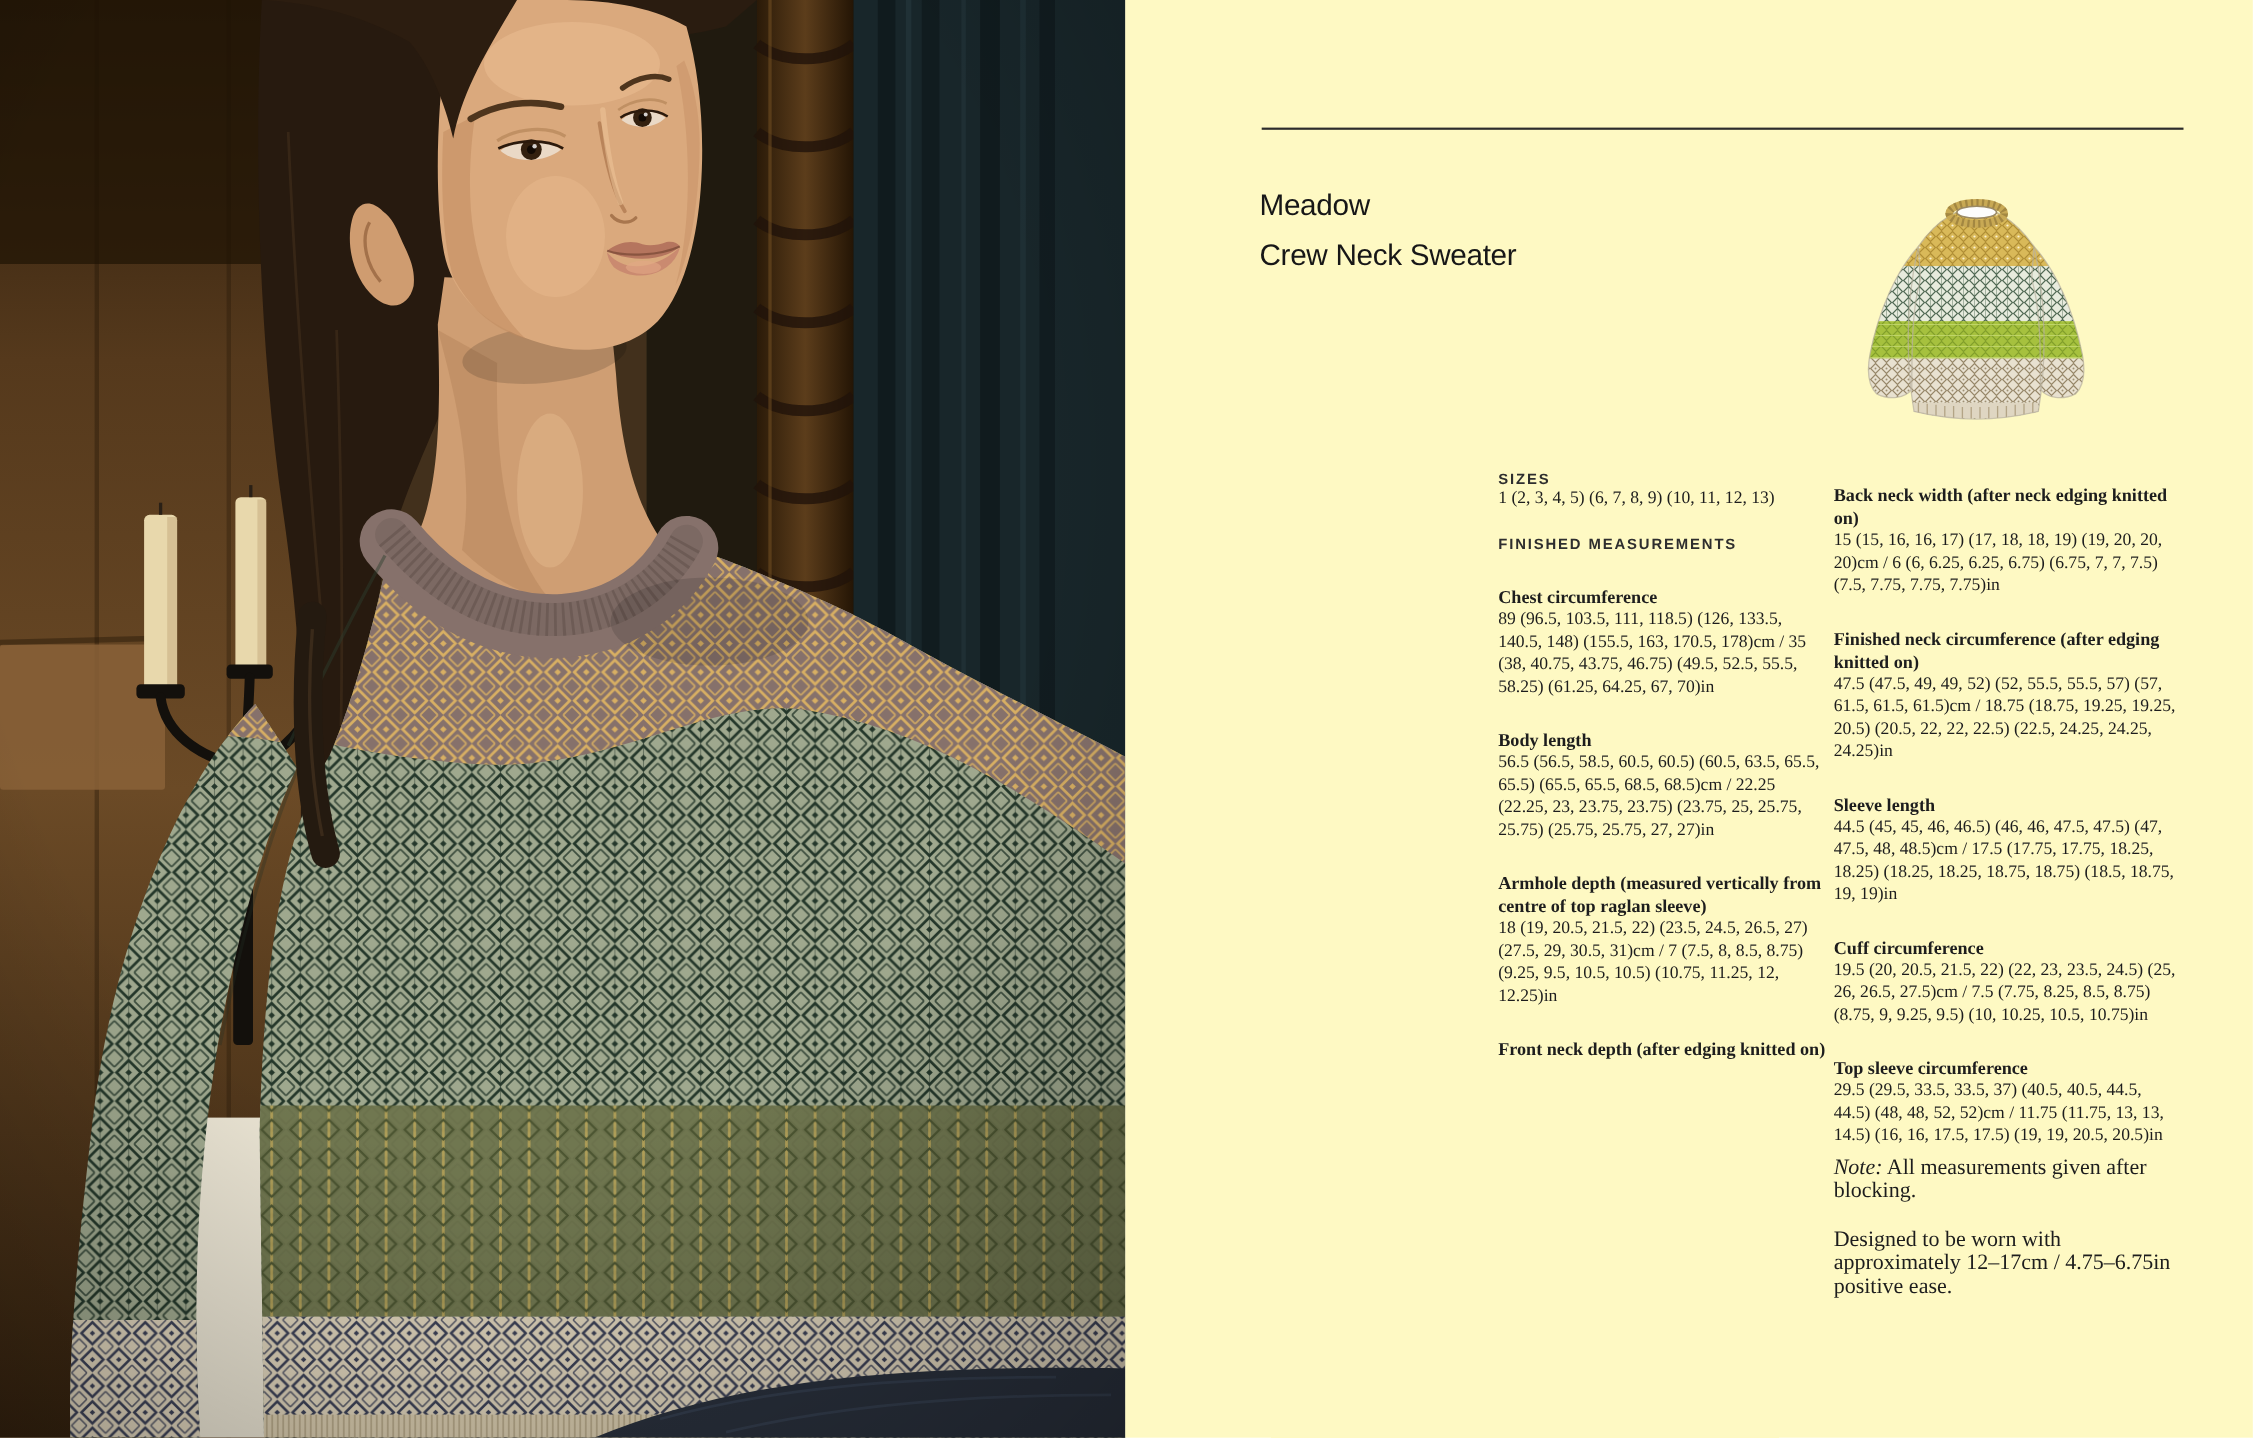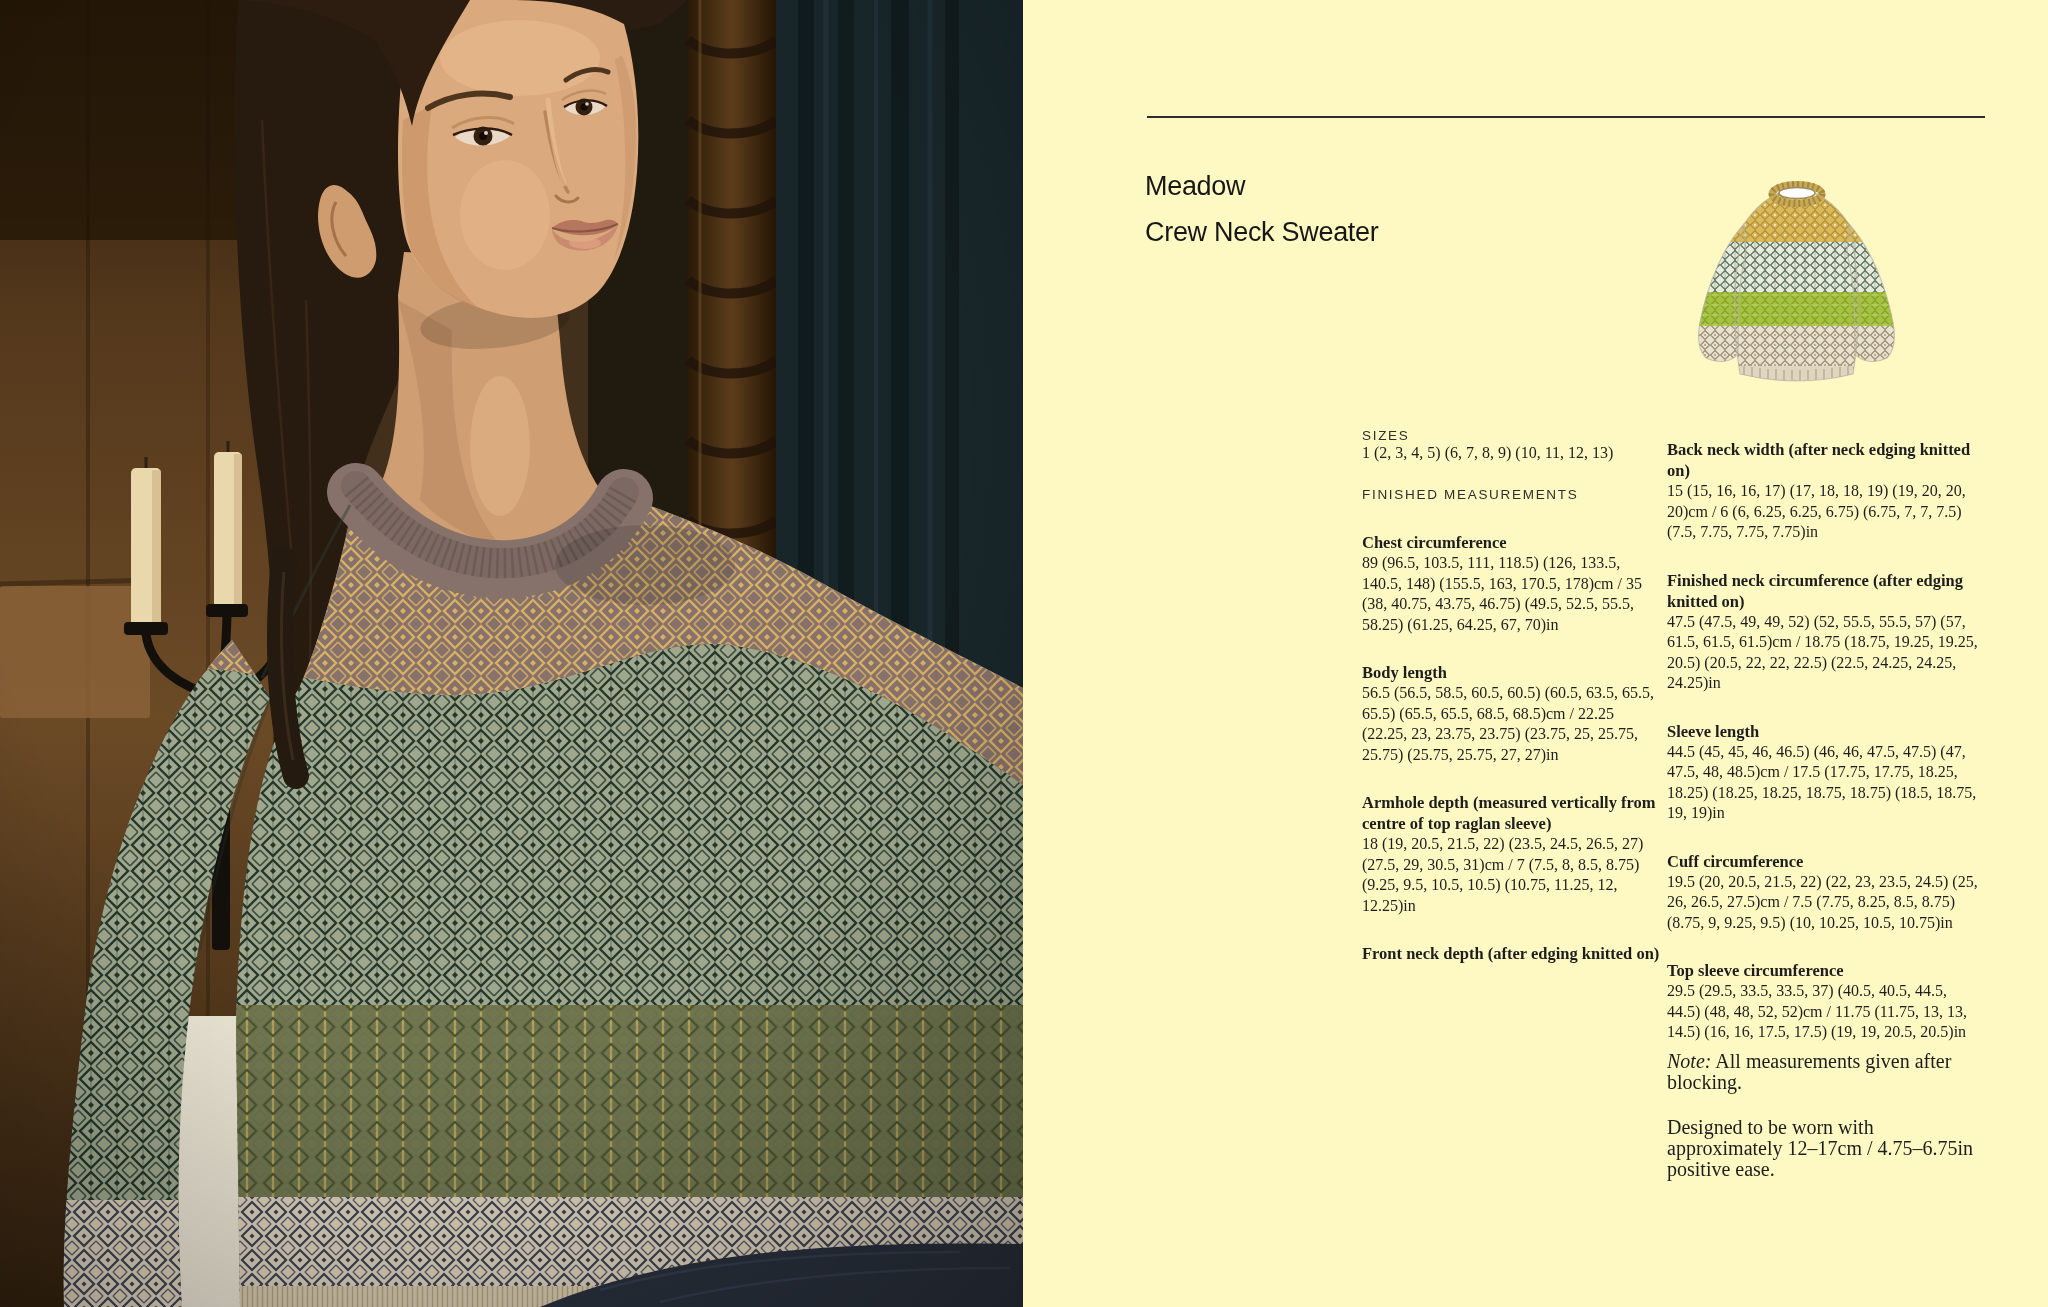--- a/index.html
+++ b/index.html
@@ -8,21 +8,21 @@
   .photo{position:absolute;left:0;top:0;width:1023px;height:1307px;overflow:hidden;background:#3a2a18;}
   .photo svg{display:block;}
   .page{position:absolute;left:1023px;top:0;width:1155px;height:1307px;background:#fef9c3;}
   .pageno{position:absolute;top:76px;right:61px;font-size:19px;color:#222;letter-spacing:.5px;}
   .rule{position:absolute;left:124px;top:116px;width:838px;height:2px;background:#2c2c2c;}
   .title{position:absolute;left:122px;top:163px;font-size:27px;line-height:46px;font-weight:400;color:#171717;letter-spacing:-.3px;}
   .illus{position:absolute;left:657px;top:170px;width:234px;height:220px;}
   .col{position:absolute;top:420px;color:#1d1d1d;}
   .col-left{left:339px;width:300px;}
   .col-right{left:644px;width:315px;}
-  .small-label{font-family:"Liberation Sans",sans-serif;font-size:13.5px;letter-spacing:1.7px;color:#2e2e2e;}
+  .small-label{font-family:"Liberation Sans",sans-serif;font-size:13.5px;letter-spacing:1.7px;color:#2e2e2e;font-weight:bold;}
   .col-left .small-label.first{padding-top:8px;}
   .sizes-value{font-family:"Liberation Serif",serif;font-size:16px;line-height:20px;color:#1d1d1d;}
   .fm-label{margin-top:24px;}
   .section{margin-top:27px;}
   .col-left .section.first{margin-top:30px;}
   .col-right .section.first{margin-top:19px;}
   .m-heading{font-family:"Liberation Serif",serif;font-weight:700;font-size:16.5px;line-height:21px;}
   .m-body{font-family:"Liberation Serif",serif;font-size:16px;line-height:20.5px;}
   .note{margin-top:8px;font-family:"Liberation Serif",serif;font-size:20px;line-height:21px;}
   .note .it{font-style:italic;}

